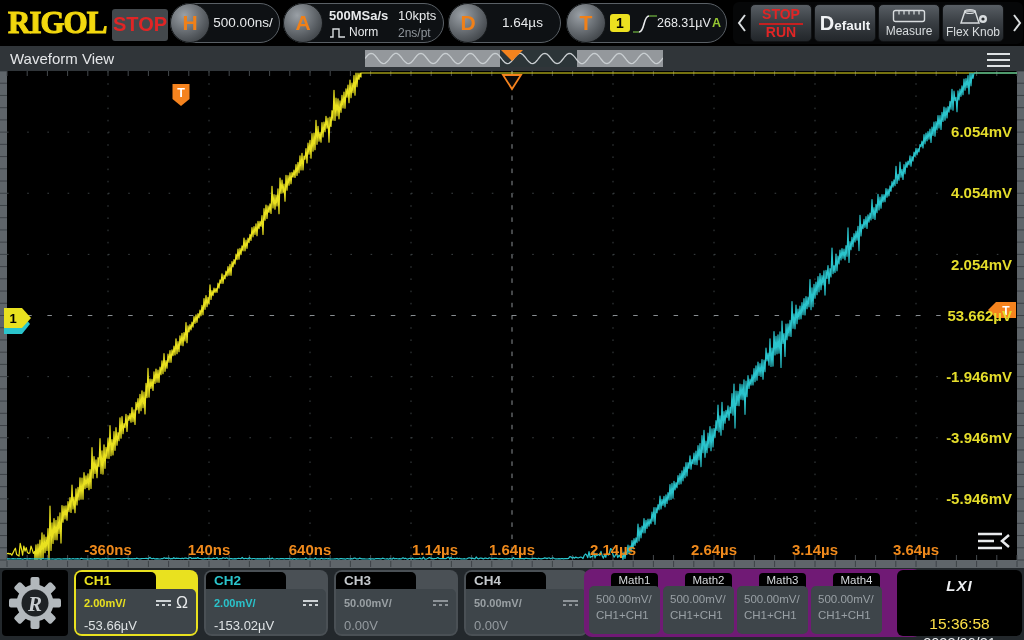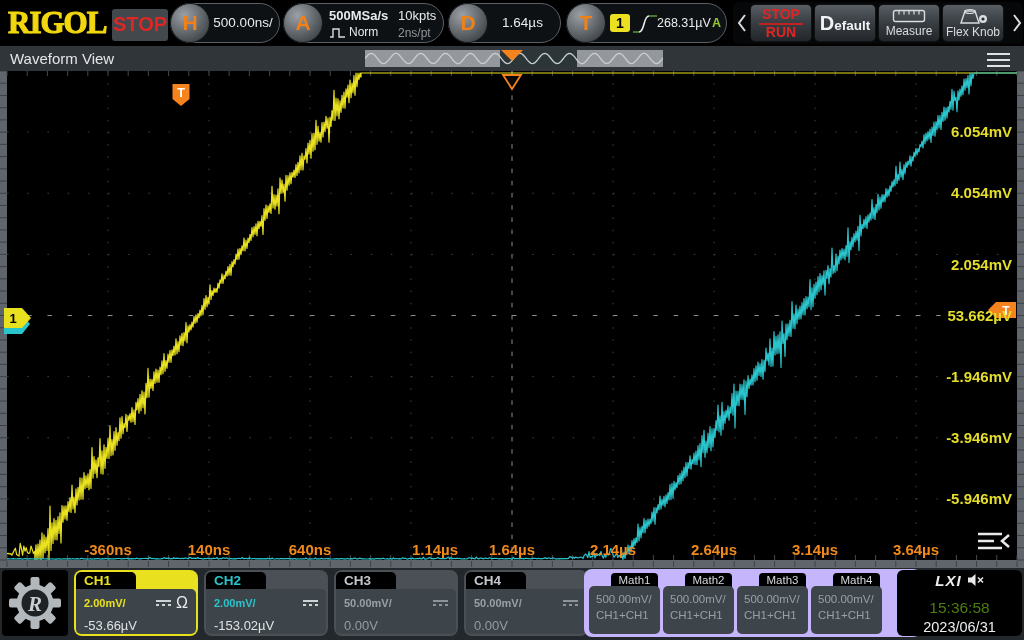--- a/index.html
+++ b/index.html
@@ -53,46 +53,46 @@
   #wv-strip { position:absolute; left:365px; top:4px; width:298px; height:17px; background:#94989c; }
   #wv-window { position:absolute; left:135px; top:0; width:77px; height:17px; background:#2c3538; }
   #wv-menu { position:absolute; left:987px; top:7px; }
   #wv-menu div { width:23px; height:2px; background:#dfe3e5; margin-bottom:4px; }
   #scope-wrap { position:absolute; left:0; top:71px; width:1024px; height:497px; background:#000; }
   .ylab { position:absolute; right:12px; color:#e5dd2b; font-size:15px; font-weight:bold; white-space:nowrap; }
   .xlab { position:absolute; color:#f08a1c; font-size:15px; font-weight:bold; transform:translateX(-50%); white-space:nowrap; }
   #bottom-bar { position:absolute; left:0; top:568px; width:1024px; height:72px; background:#23282c; }
   #gear-box { position:absolute; left:2px; top:2px; width:66px; height:66px; background:#000; border-radius:4px; }
   .ch-card { position:absolute; top:2px; width:124px; height:66px; border-radius:8px; }
-  .ch-tab { position:absolute; top:2px; left:2px; width:60px; height:17px; background:#000;
+  .ch-tab { position:absolute; top:2px; left:2px; width:80px; height:17px; background:#000;
     border-radius:5px 5px 0 0; font-weight:bold; font-size:13.5px; padding-left:8px; line-height:17px; }
   .ch-body { position:absolute; left:2px; right:2px; top:19px; bottom:2px; background:#3e454a;
     border-radius:0 5px 5px 5px; padding:1px 8px 0 8px; }
   .ch-row1 { display:flex; align-items:center; height:25px; }
   .ch-scale { font-size:11px; font-weight:bold; }
   .ch-row1 .sp { flex:1; }
   .dc-icon { width:15px; }
   .dc-icon .l1 { height:2px; background:#cdd2d5; }
   .dc-icon .l2 { margin-top:2px; height:2px; background:repeating-linear-gradient(90deg,#cdd2d5 0 3px,transparent 3px 6px); }
   .dc-icon.dim .l1 { background:#8d9398; }
   .dc-icon.dim .l2 { background:repeating-linear-gradient(90deg,#8d9398 0 3px,transparent 3px 6px); }
   .ch-imp { color:#e8eaec; font-size:16px; margin-left:5px; }
   .ch-offset { font-size:13px; color:#dfe3e5; margin-top:3px; }
-  #math-group { position:absolute; left:584px; top:1px; width:337px; height:68px; background:#c4b5fd; border-radius:8px; }
+  #math-group { position:absolute; left:584px; top:1px; width:337px; height:68px; background:#701a75; border-radius:8px; }
   .math-card { position:absolute; top:4px; width:71px; height:61px; }
   .math-tab { position:absolute; top:0; right:2px; width:47px; height:14px; background:#000;
     border-radius:4px 4px 0 0; color:#d5d9dc; font-size:11.5px; text-align:center; line-height:14px; }
   .math-body { position:absolute; top:13px; left:0; right:0; bottom:0; background:#3e454a;
     border-radius:5px; padding:5px 0 0 7px; }
   .math-body div { font-size:11.5px; color:#99a0a5; line-height:16px; }
   #lxi-box { position:absolute; left:897px; top:2px; width:125px; height:66px; background:#000;
     border-radius:6px; text-align:center; }
-  #lxi-row { margin-top:1px; height:18px; display:flex; align-items:center; justify-content:center; gap:5px; }
+  #lxi-row { margin-top:9px; height:18px; display:flex; align-items:center; justify-content:center; gap:5px;flex-direction:column; }
   #lxi-label { color:#eceef0; font-style:italic; font-weight:bold; font-size:15px; letter-spacing:1px; }
-  #clock { color:#4d7c0f; font-size:15.5px; margin-top:10px; }
+  #clock { color:#fde047; font-size:15.5px; margin-top:18px; }
   #date { color:#eceef0; font-size:14.5px; margin-top:2px; }
 </style>
 </head>
 <body>
 
 <div id="top-bar">
   <div id="logo">RIGOL</div>
   <div id="acq-status">STOP</div>
 
   <div class="pill" id="pill-h">

